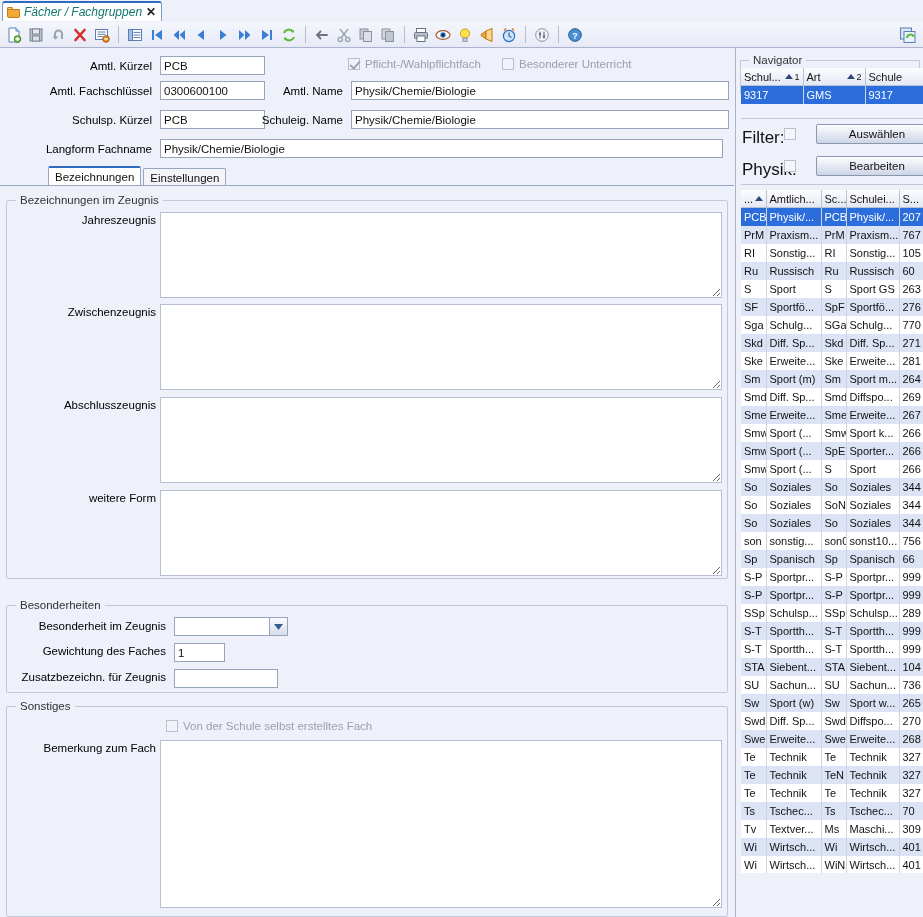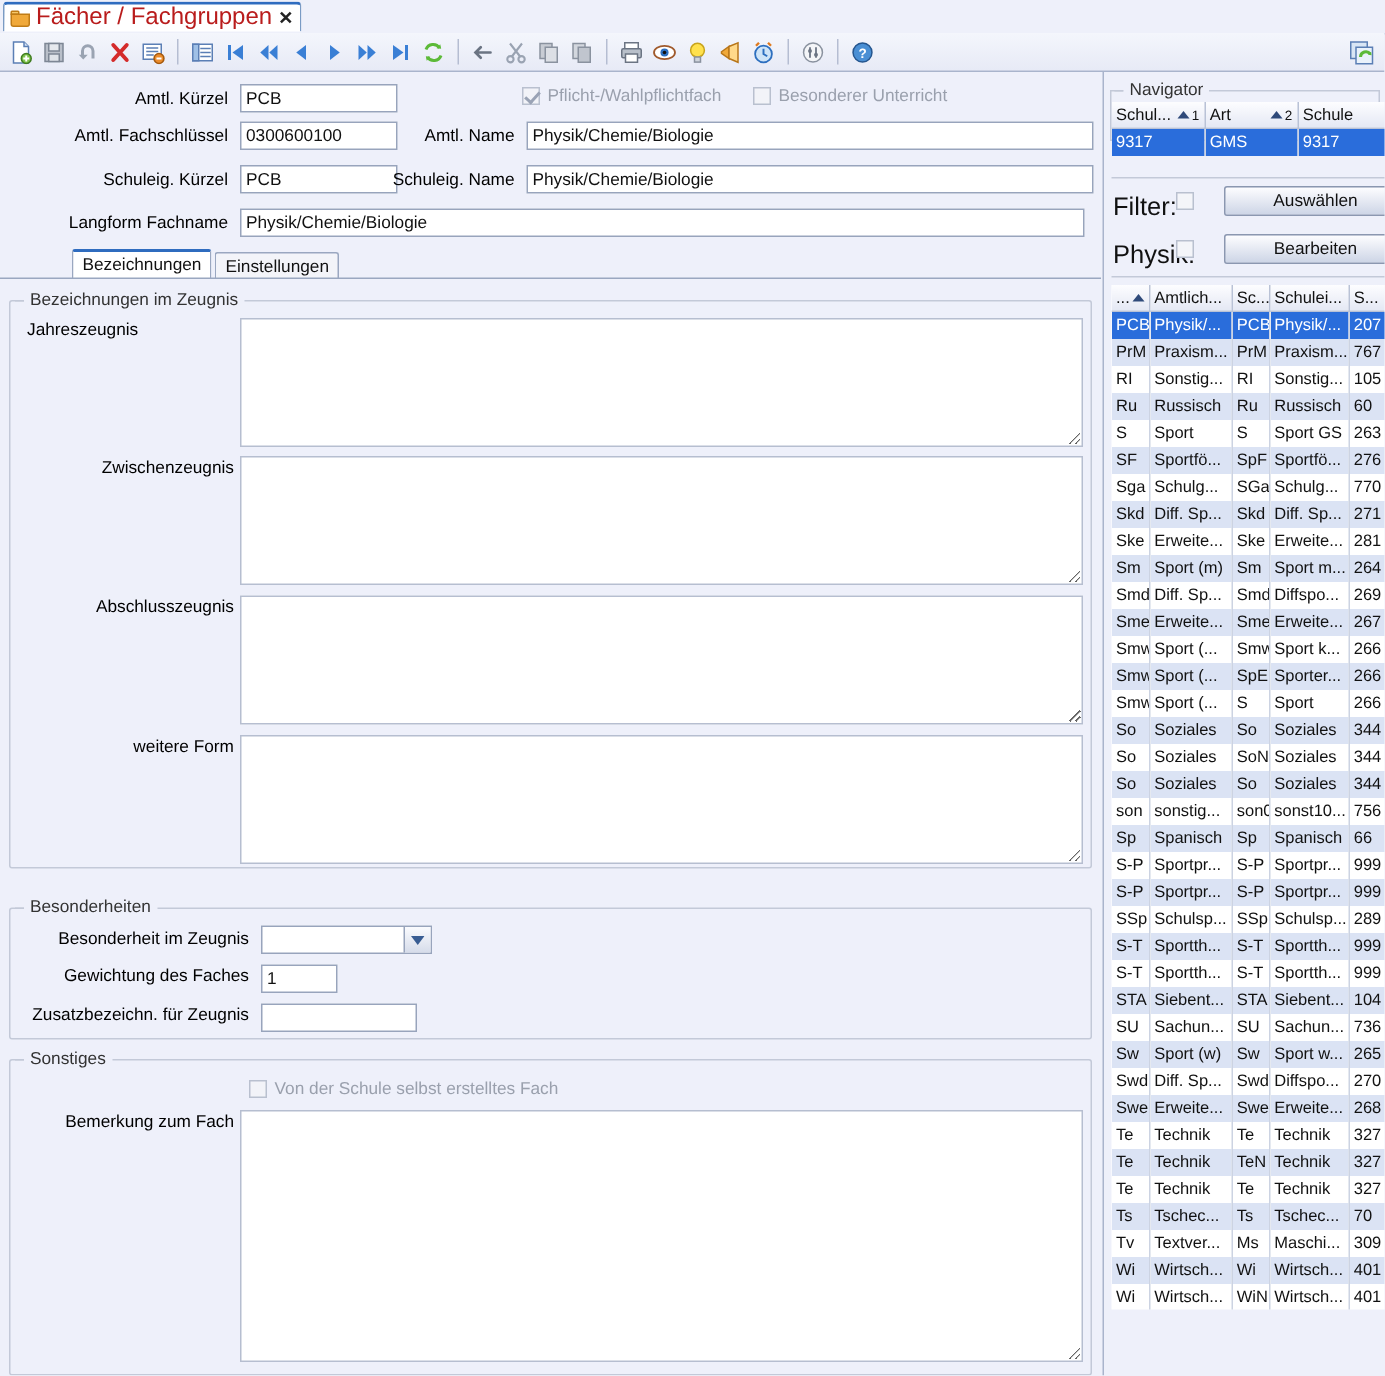--- a/index.html
+++ b/index.html
@@ -17,21 +17,21 @@
     background:#eef0fa;border-bottom:1px solid #7a9bc4;
   }
   .wintab{
     position:absolute;left:2px;top:1px;height:20px;
     background:#ffffff;border:1px solid #7a9bc4;border-bottom:none;
     border-top:2px solid #2f6cbf;
     border-radius:3px 3px 0 0;
     display:flex;align-items:center;gap:4px;padding:0 5px 0 4px;
     box-sizing:border-box;
   }
-  .wintab .ttl{font-size:16px;color:#b91c1c;}
+  .wintab .ttl{font-size:12px;color:#0f766e;font-style:italic;}
   .folder-ic{display:inline-block;width:13px;height:11px;position:relative;}
   .folder-ic i{position:absolute;display:block;}
   .folder-ic i.b{left:0;top:2px;width:13px;height:9px;background:#f0a93a;border:1px solid #c07c16;box-sizing:border-box;border-radius:0 0 2px 2px;}
   .folder-ic i.t{left:0;top:0px;width:6px;height:3px;background:#f7c86a;border:1px solid #c07c16;box-sizing:border-box;border-radius:1px 1px 0 0;}
   .tabclose{font-size:12px;font-weight:bold;color:#222;cursor:pointer;line-height:1;}
 
   
   .toolbar{
     position:absolute;left:0;top:22px;width:923px;height:26px;
     background:linear-gradient(#f4f6fc,#e7eaf6);
@@ -364,21 +364,21 @@
     <div class="row" style="left:0;top:33px;">
       <div class="lbl" style="width:152px;">Amtl.  Fachschlüssel</div>
       <input class="inp" style="width: 105px; margin-left: 8px;" value="0300600100">
     </div>
     <div class="row" style="left:265px;top:33px;">
       <div class="lbl" style="width:78px;">Amtl. Name</div>
       <input class="inp" style="width: 378px; margin-left: 8px;" value="Physik/Chemie/Biologie">
     </div>
 
     <div class="row" style="left:0;top:62px;">
-      <div class="lbl" style="width:152px;">Schuleig. Kürzel</div>
+      <div class="lbl" style="width:152px;">Schulsp. Kürzel</div>
       <input class="inp" style="width: 105px; margin-left: 8px;" value="PCB">
     </div>
     <div class="row" style="left:248px;top:62px;">
       <div class="lbl" style="width:95px;">Schuleig. Name</div>
       <input class="inp" style="width: 378px; margin-left: 8px;" value="Physik/Chemie/Biologie">
     </div>
 
     <div class="row" style="left:0;top:91px;">
       <div class="lbl" style="width:152px;">Langform Fachname</div>
       <input class="inp" style="width: 563px; margin-left: 8px;" value="Physik/Chemie/Biologie">
@@ -393,21 +393,21 @@
       </div>
     </div>
     <div class="ftabline"></div>
 
     <div class="grp" style="left:6px;top:146px;width:722px;height:385px;">
       <div class="gborder"></div>
       <div class="gcap"></div>
       <div class="gtitle">Bezeichnungen im Zeugnis</div>
 
       <div class="ginner">
-        <div style="position:absolute;left:12px;top:20px;width:150px;text-align:left;" class="lbl">Jahreszeugnis</div>
+        <div style="position:absolute;left:0;top:20px;width:150px;text-align:right;" class="lbl">Jahreszeugnis</div>
         <textarea class="ta" style="position: absolute; left: 154px; top: 18px; width: 562px; height: 86px;"></textarea>
 
         <div style="position:absolute;left:0;top:112px;width:150px;text-align:right;" class="lbl">Zwischenzeugnis</div>
         <textarea class="ta" style="position: absolute; left: 154px; top: 110px; width: 562px; height: 86px;"></textarea>
 
         <div style="position:absolute;left:0;top:205px;width:150px;text-align:right;" class="lbl">Abschlusszeugnis</div>
         <textarea class="ta" style="position: absolute; left: 154px; top: 203px; width: 562px; height: 86px;"></textarea>
 
         <div style="position:absolute;left:0;top:298px;width:150px;text-align:right;" class="lbl">weitere Form</div>
         <textarea class="ta" style="position: absolute; left: 154px; top: 296px; width: 562px; height: 86px;"></textarea>

